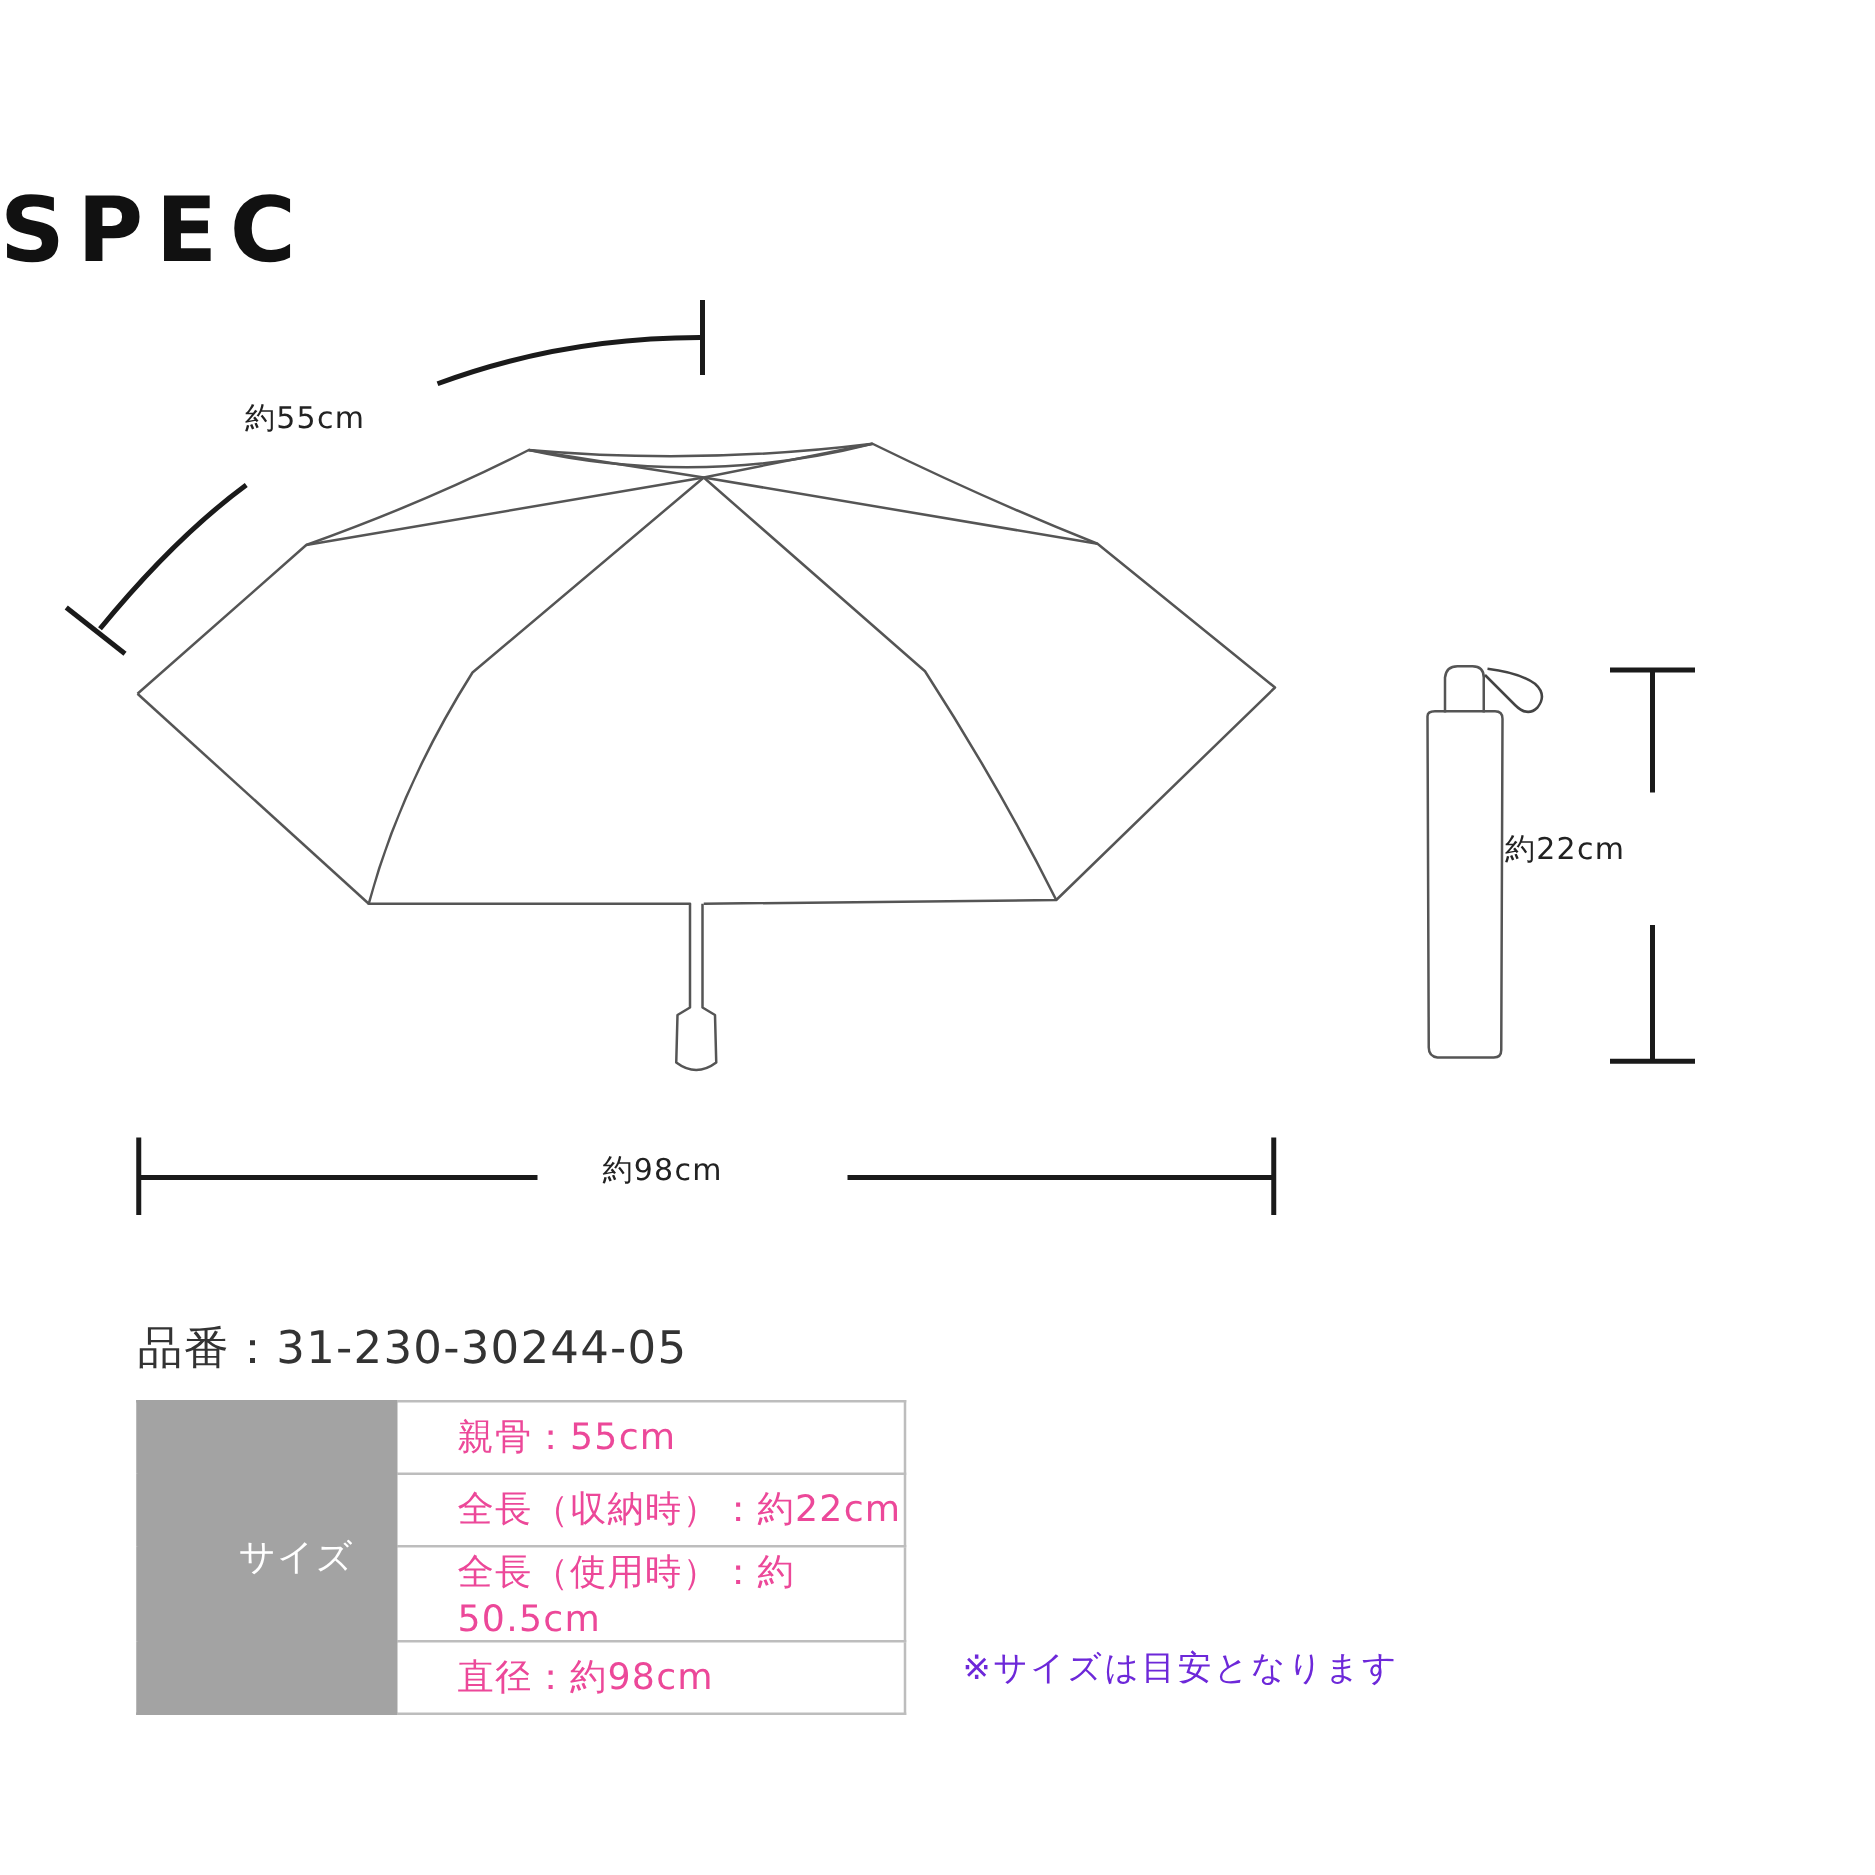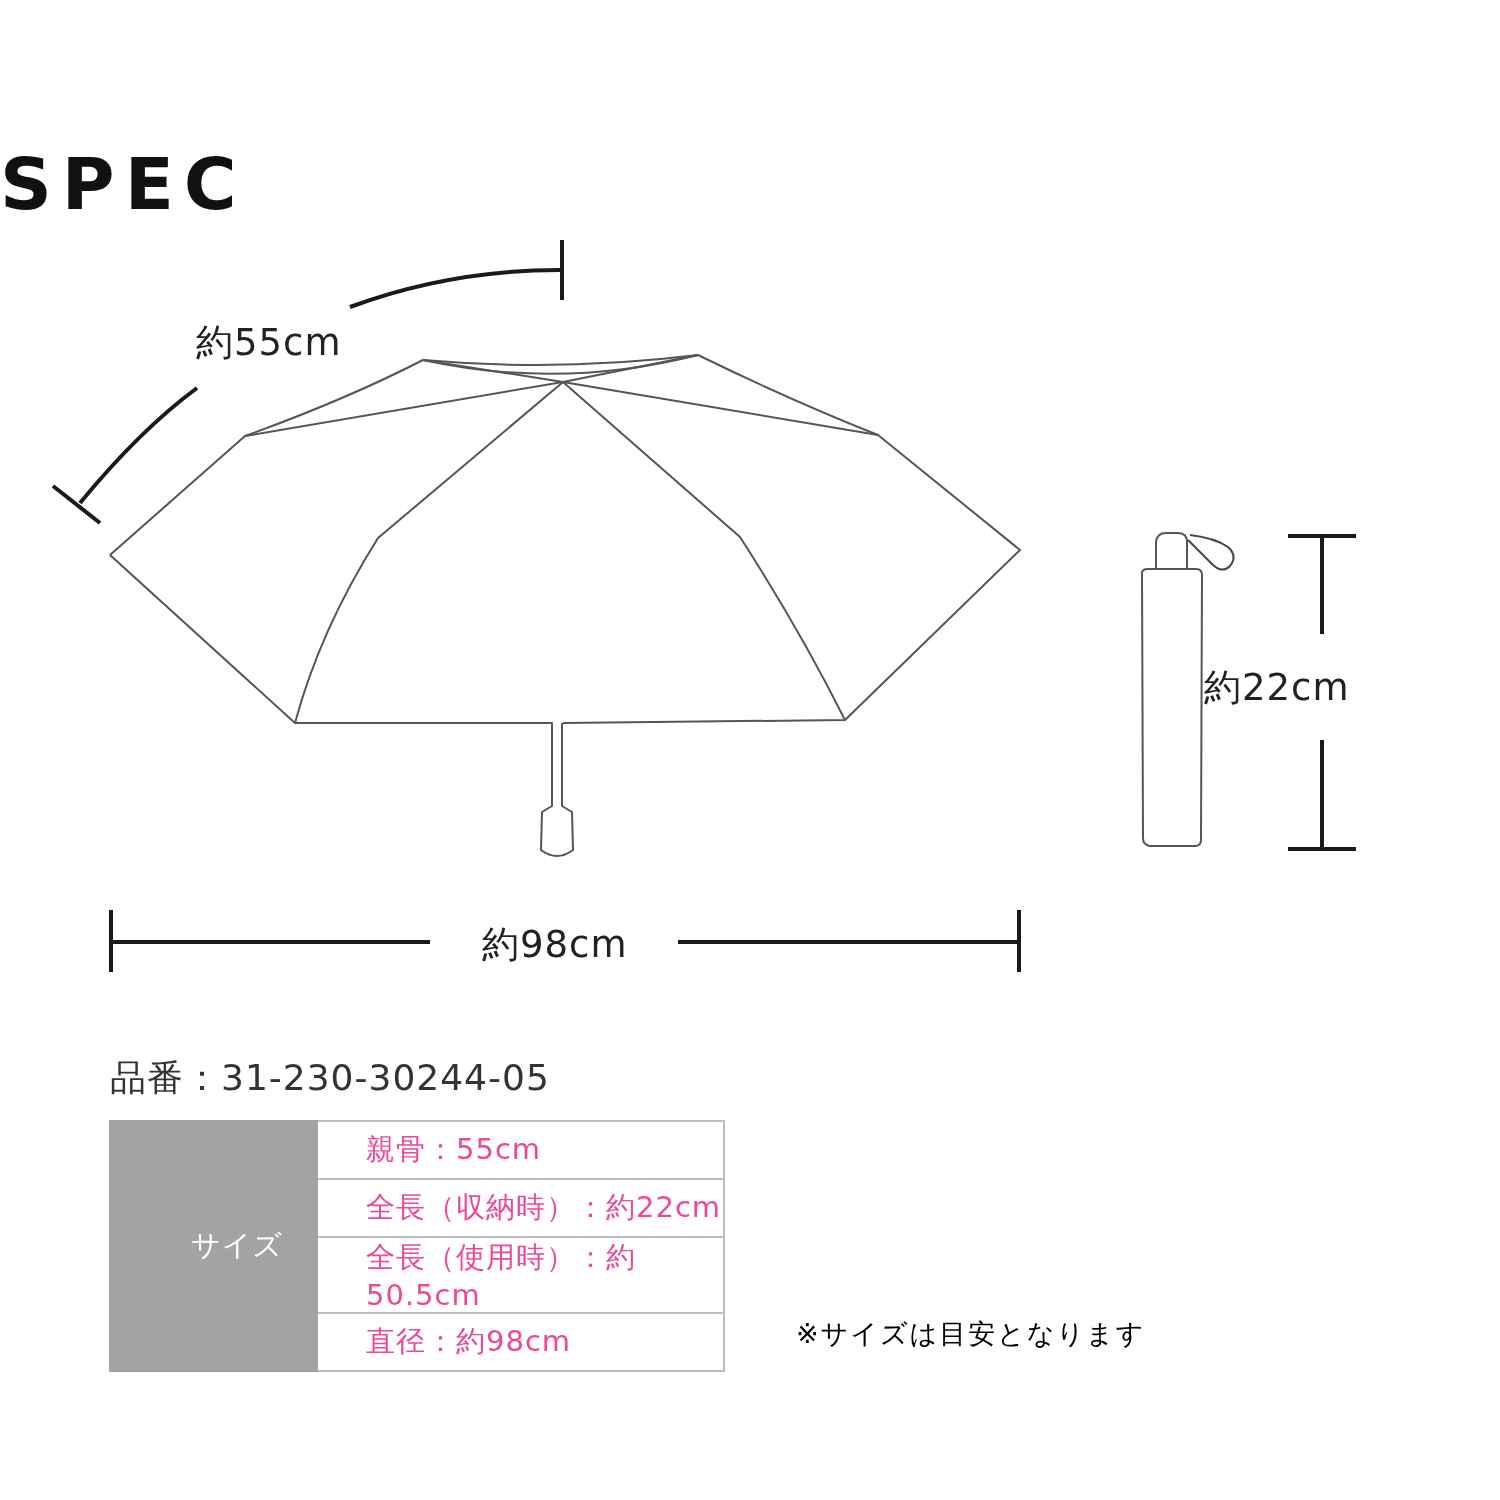--- a/index.html
+++ b/index.html
@@ -2,31 +2,31 @@
 <html><head>
 <meta charset="utf-8">
 <style>
   html, body { margin:0; padding:0; background:#ffffff; }
   body { width:1500px; height:1500px; position:relative; overflow:hidden;
          font-family:"DejaVu Sans","Liberation Sans",sans-serif; color:#333; }
   .title { position:absolute; left:0; width:1285px; top:96px; 
            font-family:"DejaVu Sans","Liberation Sans",sans-serif; font-weight:bold;
            font-size:72px; letter-spacing:10px; color:#111; line-height:80px;margin-top:48px; }
   svg.diagram { position:absolute; left:0; top:0; }
-  .dim-label { position:absolute; font-size:37px; color:#222; letter-spacing:1px; white-space:nowrap; }
+  .dim-label { position:absolute; font-size:24px; color:#222; letter-spacing:1px; white-space:nowrap; }
   .product-code { position:absolute; left:110px; top:1054px; font-size:36px; color:#333; letter-spacing:1px; }
   table.spec { position:absolute; border-collapse:collapse; }
   table.spec td { border:2px solid #bdbdbd; height:56px; padding:0; font-size:29px; color:#ec4899; letter-spacing:1px; }
   table.spec td.head { background:#a3a3a3; color:#ffffff; text-align:center; border-color:#a3a3a3; }
   table.spec td.val { padding-left:48px; background:#fff; }
   #size-table { left:109px; top:1120px; width:616px; }
   #size-table td.head { width:158px;padding-left:47px; }
   #misc-table { left:773px; top:1120px; width:618px; }
   #misc-table td.head { width:158px; }
-  .note { position:absolute; left:770px; top:1316px; font-size:27px; color:#000000; letter-spacing:2px;margin-left:26px; }
+  .note { position:absolute; left:770px; top:1316px; font-size:27px; color:#6d28d9; letter-spacing:2px; }
 </style>
 </head>
 <body>
 
 <div class="title">SPEC</div>
 
 <svg class="diagram" width="1500" height="1500" viewBox="0 0 1500 1500">
 
   <g fill="none" stroke="#555" stroke-width="2" stroke-linejoin="round">
 

